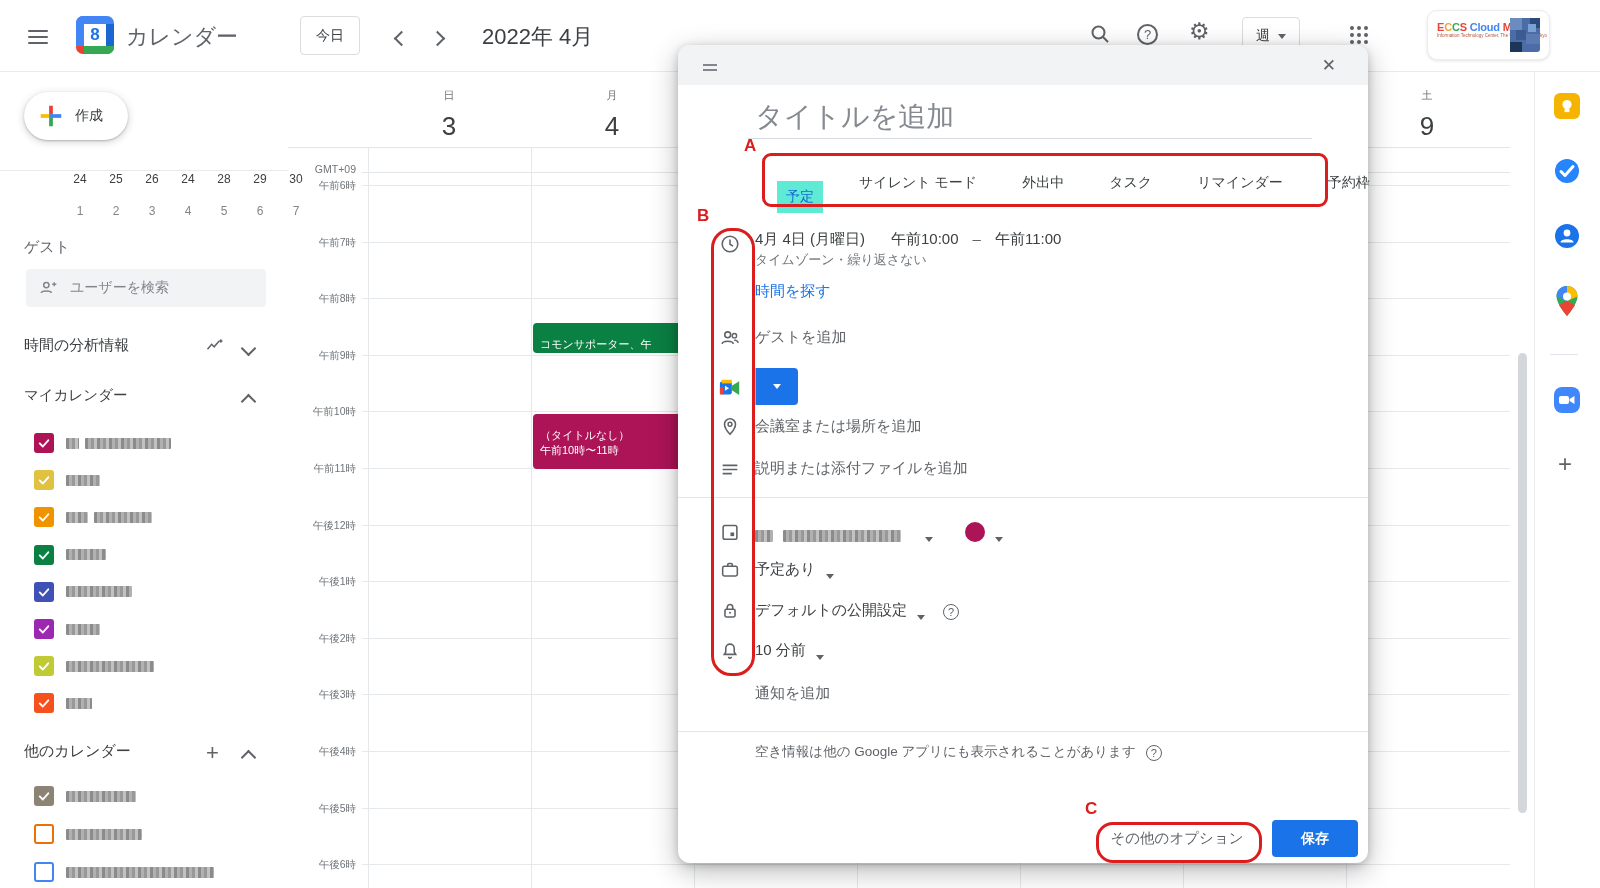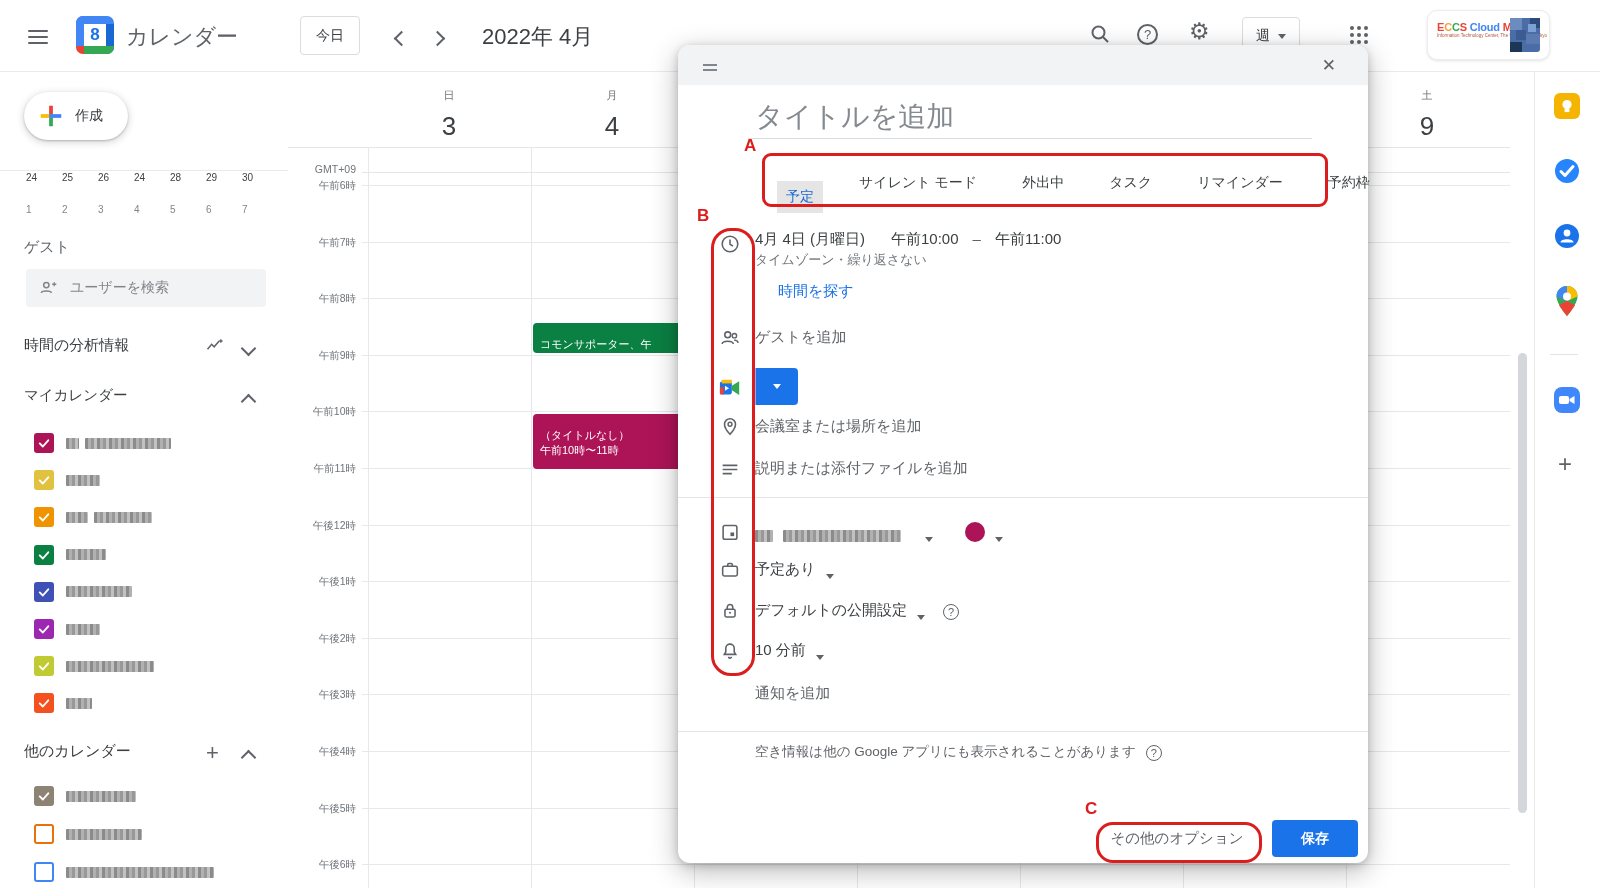--- a/index.html
+++ b/index.html
@@ -27,21 +27,21 @@
   .appsgrid{display:grid;grid-template-columns:repeat(3,4px);grid-gap:3px;}
   .appsgrid i{width:4px;height:4px;border-radius:50%;background:#5f6368;}
   .profilebox{position:absolute;left:1427px;top:10px;width:121px;height:48px;border:1px solid #ebedef;border-radius:10px;
               background:#fff;box-shadow:0 1px 3px rgba(60,64,67,.15);z-index:31;}
   .brand{font-size:11px;font-weight:bold;letter-spacing:-.2px;white-space:nowrap;}
   .brand-sub{font-size:4.5px;color:#b3553a;white-space:nowrap;}
   
   .createbtn{position:absolute;left:24px;top:92px;width:104px;height:48px;border-radius:24px;background:#fff;
              box-shadow:0 1px 2px rgba(60,64,67,.3),0 2px 6px 2px rgba(60,64,67,.15);display:flex;align-items:center;gap:10px;
              padding-left:13px;box-sizing:border-box;font-size:14px;color:#3c4043;z-index:5;}
-  .minidate{position:absolute;width:28px;text-align:left;font-size:10px;}
+  .minidate{position:absolute;width:28px;text-align:center;font-size:12px;margin-left:40px;}
   .sideheading{position:absolute;font-size:15px;color:#3c4043;}
   .searchbox{position:absolute;left:26px;top:269px;width:240px;height:38px;background:#f1f3f4;border-radius:4px;
              display:flex;align-items:center;gap:12px;padding-left:12px;box-sizing:border-box;}
   .searchbox .ph{font-size:14px;color:#80868b;}
   .calrow{position:absolute;left:34px;display:flex;align-items:center;gap:12px;height:22px;}
   .cb{width:20px;height:20px;border-radius:3px;display:flex;align-items:center;justify-content:center;flex:0 0 auto;}
   .rd{display:inline-block;height:11px;border-radius:1px;opacity:.8;
       background:repeating-linear-gradient(90deg,#6e6e6e 0 3px,#9d9d9d 3px 6px,#7f7f7f 6px 9px,#b2b2b2 9px 12px);}
   
   .hline{position:absolute;left:362px;width:1148px;height:1px;background:#e6e9ec;}
@@ -59,21 +59,21 @@
   .railicon{position:absolute;left:1554px;width:26px;height:26px;z-index:22;}
   
   .dialog{position:absolute;left:678px;top:45px;width:690px;height:818px;background:#fff;border-radius:12px;
           box-shadow:0 8px 28px rgba(0,0,0,.28),0 2px 8px rgba(0,0,0,.18);z-index:40;}
   .dialog .strip{position:absolute;left:0;top:0;width:690px;height:40px;background:#f1f3f4;border-radius:12px 12px 0 0;}
   .draghandle span{display:block;width:14px;height:2px;background:#80868b;margin:3px 0;}
   .dlg-title{position:absolute;left:77px;top:53px;font-size:28px;color:#848a90;}
   .dlg-underline{position:absolute;left:70px;top:93px;width:564px;border-bottom:1px solid #d8dbe0;}
   .tabs{position:absolute;left:99px;top:118px;display:flex;align-items:center;gap:27px;height:40px;}
   .tab{font-size:14px;color:#3c4043;padding:7px 9px;white-space:nowrap;}
-  .tab.sel{background:#e5e5e5;color:#1967d2;border-radius:0;margin-top:28px;}
+  .tab.sel{background:#5eead4;color:#1967d2;border-radius:0;margin-top:28px;}
   .dicon{position:absolute;left:41px;width:22px;height:22px;color:#5f6368;}
   .drow{position:absolute;left:77px;font-size:15px;color:#3c4043;display:flex;align-items:flex-end;gap:10px;}
   .gray{color:#5f6368;}
   .link{color:#1a73e8;}
   .meetbtn{position:absolute;left:77px;top:323px;height:37px;display:flex;z-index:2;}
   .meetmain{width:285px;background:#1a73e8;color:#fff;font-size:14px;display:flex;align-items:center;justify-content:center;
             border-radius:4px 0 0 4px;font-weight:bold;}
   .meetdrop{width:42px;background:#1a73e8;border-left:1px solid rgba(255,255,255,.45);border-radius:0 4px 4px 0;
             display:flex;align-items:center;justify-content:center;}
   .ddiv{position:absolute;left:0;width:690px;height:1px;background:#e3e5e8;}
@@ -414,21 +414,21 @@
     </svg>
     <div class="drow" style="top:185px;gap:26px;">
       <span>4月 4日 (月曜日)</span>
       <span style="display:flex;gap:14px;">
         <span>午前10:00</span>
         <span class="gray">–</span>
         <span>午前11:00</span>
       </span>
     </div>
     <div class="drow" style="top:206px;font-size:13px;color:#70757a;">タイムゾーン・繰り返さない</div>
-    <div class="drow link" style="top:237px;padding-left:23px;">時間を探す</div>
+    <div class="drow link" style="top:237px;">時間を探す</div>
 
     <svg class="dicon" style="top:282px;" viewBox="0 0 24 24">
       <circle cx="9.5" cy="8.5" r="3.2" fill="none" stroke="#5f6368" stroke-width="1.7"></circle>
       <path d="M3.5 18.5c0-4 12-4 12 0" fill="none" stroke="#5f6368" stroke-width="1.7"></path>
       <circle cx="16.8" cy="9.5" r="2.4" fill="none" stroke="#5f6368" stroke-width="1.5"></circle>
       <path d="M16.5 14.2c2.6.3 4.3 1.5 4.3 3.3" fill="none" stroke="#5f6368" stroke-width="1.5"></path>
     </svg>
     <div class="drow gray" style="top:283px;">ゲストを追加</div>
 
     <svg class="dicon" style="top:332px;" viewBox="0 0 24 24">

